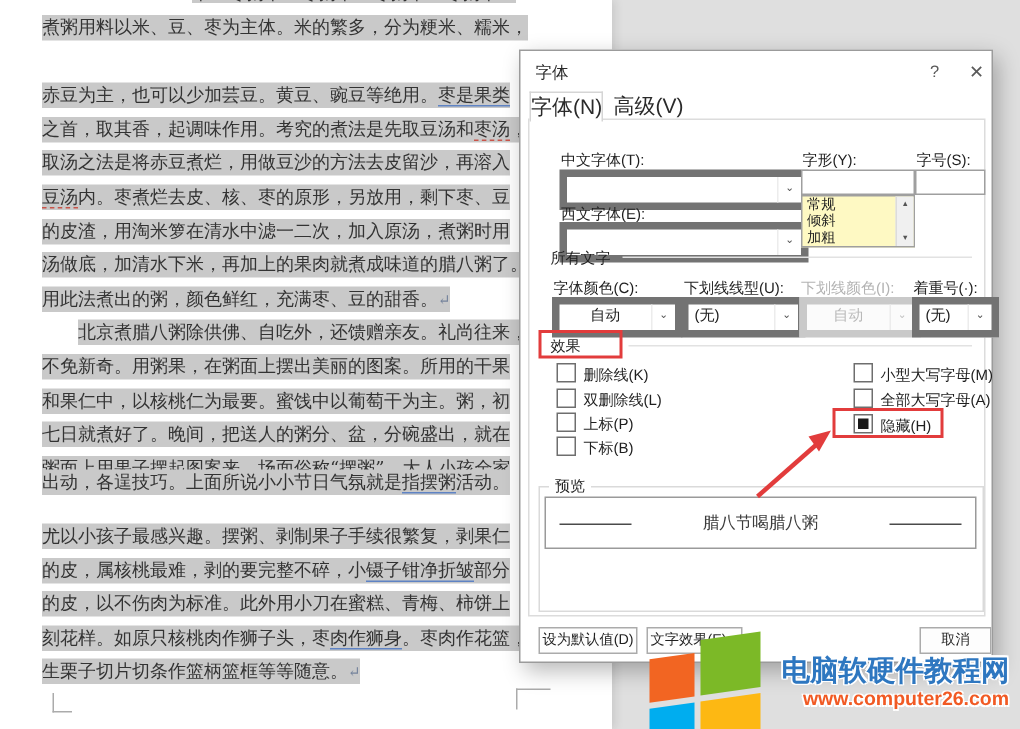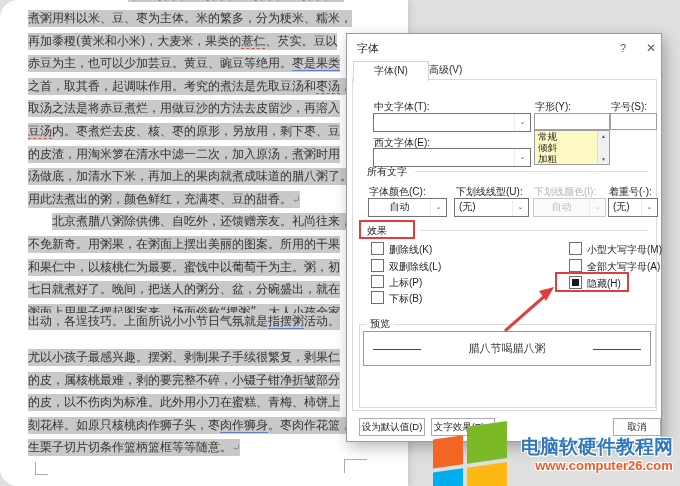--- a/index.html
+++ b/index.html
@@ -1,17 +1,17 @@
 <!DOCTYPE html>
 <html><head>
 <meta charset="utf-8">
 <style>
   html,body{margin:0;padding:0;background:#dfdfdf;}
   #app{position:relative;width:680px;height:486px;overflow:hidden;
-       font-family:"Liberation Sans",sans-serif;background:#dfdfdf;border-radius:18px;}
+       font-family:"Liberation Sans",sans-serif;background:#dfdfdf;}
 
   
   #page{position:absolute;left:0;top:0;width:408px;height:486px;background:#ffffff;
         box-shadow:2px 0 6px rgba(0,0,0,.10);}
   #doc{position:absolute;left:28px;top:0;width:330px;height:486px;}
   .doc-line{position:absolute;left:0;width:330px;height:23px;line-height:23px;
             font-family:"DejaVu Serif","Liberation Serif",serif;
             font-size:12px;color:#333;white-space:nowrap;letter-spacing:0;}
   .doc-line .hl{background:#c9c9c9;padding:1px 0 2px 0;}
   .doc-line-clip{position:absolute;left:100px;top:0;width:245px;height:6px;overflow:hidden;}
@@ -29,28 +29,28 @@
   
   #dlg{position:absolute;left:346px;top:33px;width:314px;height:407px;background:#ffffff;
        border:1px solid #9b9b9b;box-shadow:3px 5px 14px rgba(0,0,0,.28);z-index:20;
        font-size:10px;color:#1f1f1f;}
   #dlg-title{position:absolute;left:10px;top:7px;font-size:11px;color:#2a2a2a;}
   .titlebar-btn{position:absolute;top:6px;width:16px;height:16px;text-align:center;
                 line-height:16px;color:#5a5a5a;font-size:11px;}
   #dlg-help{left:268px;}
   #dlg-close{left:296px;font-size:12px;}
 
-  .tab{position:absolute;top:27px;height:18px;line-height:18px;padding:0 20px;font-size:10px;color:#2a2a2a;}
+  .tab{position:absolute;top:27px;height:18px;line-height:18px;padding:0 0;font-size:14px;color:#2a2a2a;}
   #tab-font{left:6px;background:#fff;border:1px solid #d5d5d5;border-bottom:none;height:19px;z-index:2;}
   #tab-adv{left:62px;}
   #tab-panel{position:absolute;left:5px;top:45px;width:303px;height:330px;border:1px solid #dcdcdc;background:#fff;}
 
   .lbl{position:absolute;font-size:10px;color:#1f1f1f;white-space:nowrap;}
   .lbl-dis{color:#b3b3b3;}
-  .combo{position:absolute;height:17px;border:1px solid #737373;background:#fff;
+  .combo{position:absolute;height:17px;border:5px solid #737373;background:#fff;
          font-size:10px;line-height:16px;color:#222;}
   .combo .val{position:absolute;left:0;right:16px;top:0;bottom:0;text-align:center;}
   .combo .val-left{text-align:left;padding-left:4px;}
   .combo .dd{position:absolute;right:0;top:0;width:15px;height:100%;text-align:center;
              color:#555;font-size:7px;line-height:16px;border-left:1px solid #ececec;}
   .combo-dis{border-color:#c9c9c9;background:#fbfbfb;}
   .combo-dis .val{color:#b9b9b9;}
   .combo-dis .dd{color:#c2c2c2;}
 
   .field{position:absolute;height:15px;border:1px solid #9f9f9f;background:#fff;}
@@ -106,21 +106,20 @@
 <body>
 
 <div id="app">
 
   <div id="page">
     <div id="doc">
         <div class="doc-line-clip">
           <span class="inner"><span class="hl">米豆枣粥米豆枣粥米豆枣粥米豆枣粥米豆</span></span>
         </div>
         <div class="doc-line" style="top: 7px;"><span class="hl"><span>煮粥用料以米、豆、枣为主体。米的繁多，分为粳米、糯米，</span></span></div>
-        <div class="doc-line" style="top: 29.6px;"><span class="hl"><span>再加黍稷(黄米和小米)，大麦米，果类的</span><span class="u-r">薏仁</span><span>、芡实。豆以</span></span></div>
         <div class="doc-line" style="top: 52.2px;"><span class="hl"><span>赤豆为主，也可以少加芸豆。黄豆、豌豆等绝用。</span><span class="u-b">枣是果类</span></span></div>
         <div class="doc-line" style="top: 74.8px;"><span class="hl"><span>之首，取其香，起调味作用。考究的煮法是先取豆汤和</span><span class="u-r">枣汤</span><span>，</span></span></div>
         <div class="doc-line" style="top: 97.4px;"><span class="hl"><span>取汤之法是将赤豆煮烂，用做豆沙的方法去皮留沙，再溶入</span></span></div>
         <div class="doc-line" style="top: 120px;"><span class="hl"><span class="u-r">豆汤</span><span>内。枣煮烂去皮、核、枣的原形，另放用，剩下枣、豆</span></span></div>
         <div class="doc-line" style="top: 142.6px;"><span class="hl"><span>的皮渣，用淘米箩在清水中滤一二次，加入原汤，煮粥时用</span></span></div>
         <div class="doc-line" style="top: 165.2px;"><span class="hl"><span>汤做底，加清水下米，再加上的果肉就煮成味道的腊八粥了。</span></span></div>
         <div class="doc-line" style="top: 187.8px;"><span class="hl"><span>用此法煮出的粥，颜色鲜红，充满枣、豆的甜香。</span><span class="pmark">↵</span></span></div>
         <div class="doc-line" style="top: 210.4px; padding-left: 24px;"><span class="hl"><span>北京煮腊八粥除供佛、自吃外，还馈赠亲友。礼尚往来，</span></span></div>
         <div class="doc-line" style="top: 233px;"><span class="hl"><span>不免新奇。用粥果，在粥面上摆出美丽的图案。所用的干果</span></span></div>
         <div class="doc-line" style="top: 255.6px;"><span class="hl"><span>和果仁中，以核桃仁为最要。蜜饯中以葡萄干为主。粥，初</span></span></div>

